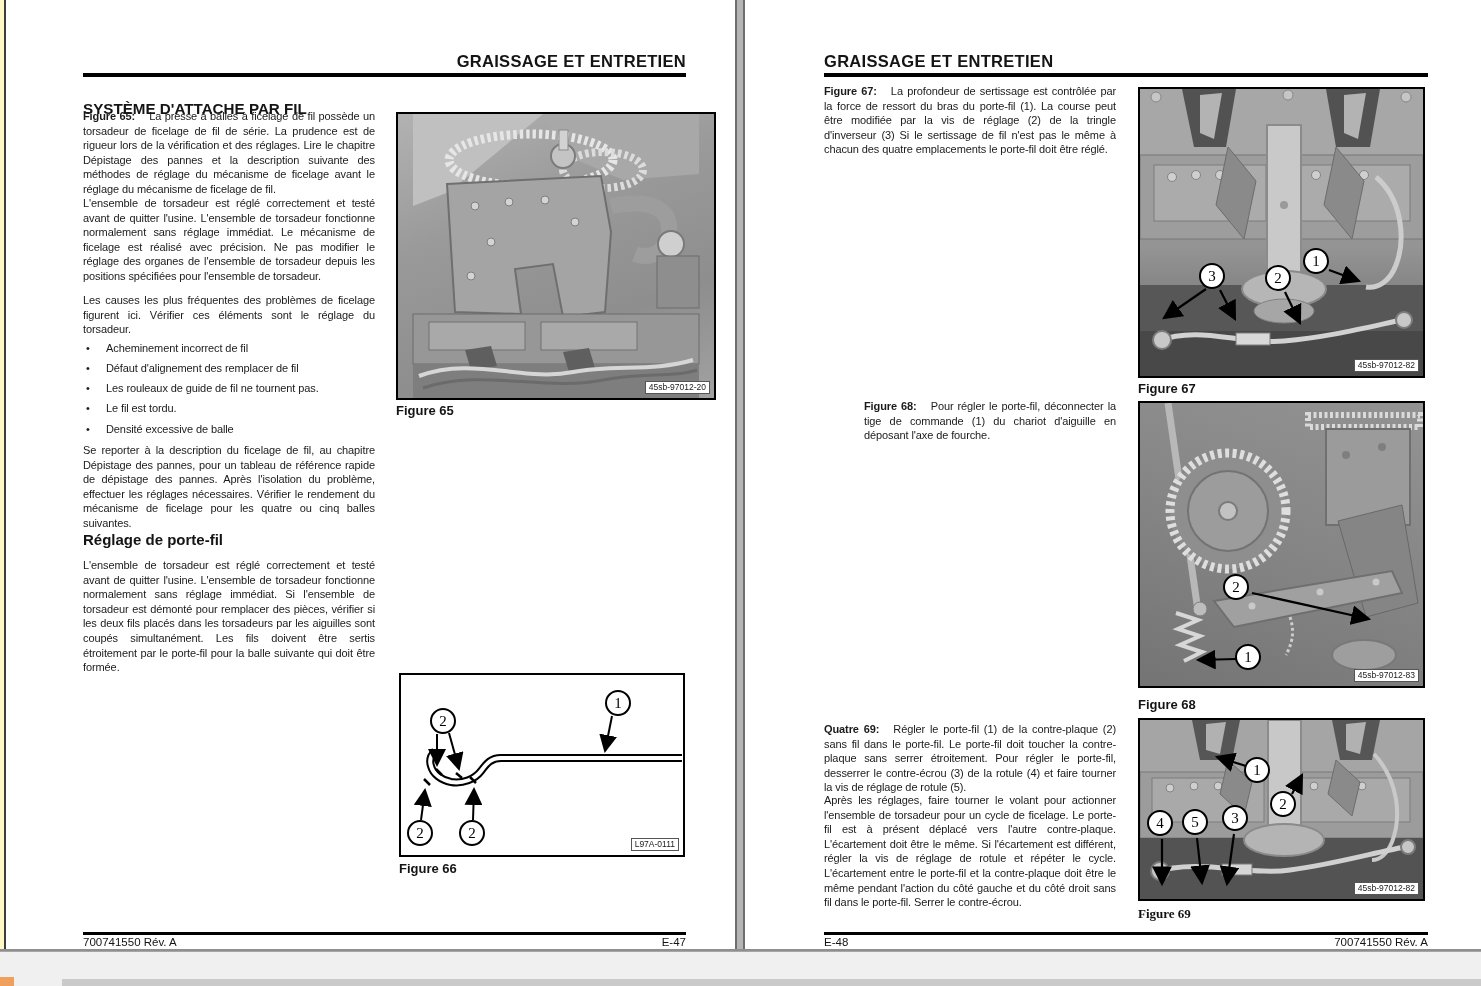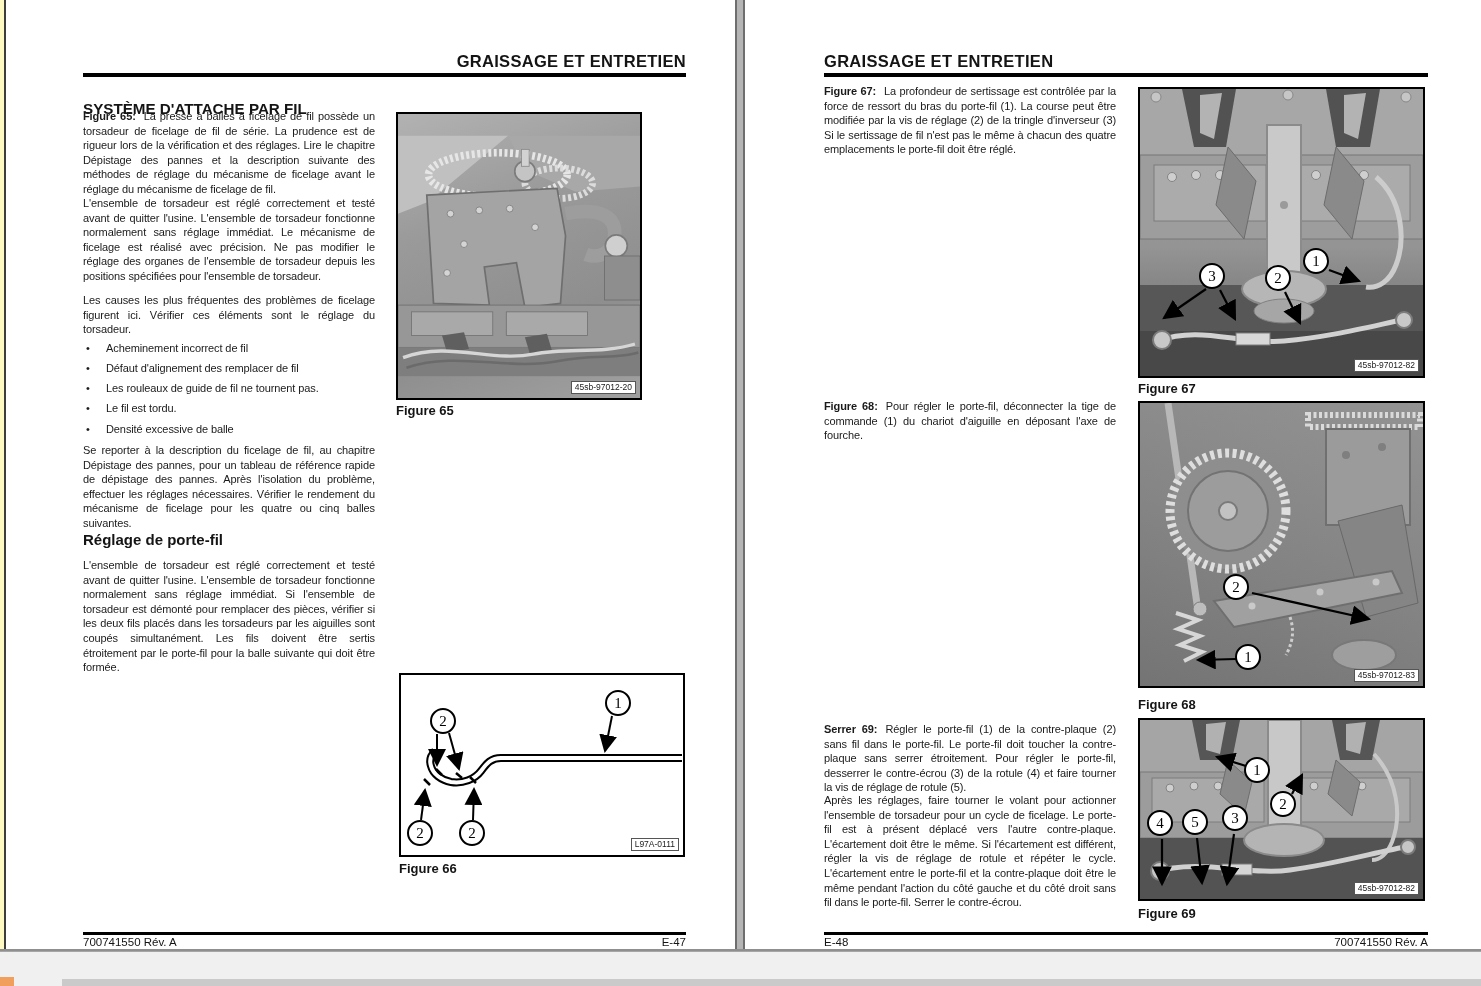--- a/index.html
+++ b/index.html
@@ -18,21 +18,21 @@
   .page { top:0; height:949px; background:#ffffff; }
   .page-left  { left:6px;  width:729px; }
   .page-right { left:745px; width:736px; }
 
   
   .doc-header { top:52px; font-size:16.5px; font-weight:bold; letter-spacing:.3px; white-space:nowrap; }
   .doc-rule   { top:73px; height:4px; background:#000; }
   .col { width:292px; }
   .para, .bullet-row { font-size:11px; line-height:14.6px; letter-spacing:-0.1px;
           text-align:justify; color:#1a1a1a; }
-  .flabel { font-weight:bold; padding-right:8px; }
+  .flabel { font-weight:bold; padding-right:14px; }
   .sec-title { font-size:15.2px; font-weight:bold; white-space:nowrap; }
   .sub-title { font-size:15px; font-weight:bold; }
   .bullet-row { position:absolute; left:0; right:0; padding-left:23px; text-align:left; }
   .bdot { position:absolute; left:3px; top:0; }
   .blk { position:absolute; left:0; right:0; }
 
   
   .fig { border:2px solid #000; overflow:hidden; }
   .photo65 { background:linear-gradient(160deg,#b2b2b2 0%,#9a9a9a 35%,#8e8e8e 70%,#a1a1a1 100%); }
   .photo67 { background:linear-gradient(180deg,#9c9c9c 0%,#949494 55%,#7a7a7a 80%,#696969 100%); }
@@ -88,21 +88,21 @@
       </div>
       <div class="bullet-row" style="top:340px;">
         <span class="bdot">•</span><span>Densité excessive de balle</span>
       </div>
 
       <div class="blk para" style="top:361px;">Se reporter à la description du ficelage de fil, au chapitre Dépistage des pannes, pour un tableau de référence rapide de dépistage des pannes. Après l'isolation du problème, effectuer les réglages nécessaires. Vérifier le rendement du mécanisme de ficelage pour les quatre ou cinq balles suivantes.</div>
       <div class="blk sub-title" style="top:449px;">Réglage de porte-fil</div>
       <div class="blk para" style="top:476px;">L'ensemble de torsadeur est réglé correctement et testé avant de quitter l'usine. L'ensemble de torsadeur fonctionne normalement sans réglage immédiat. Si l'ensemble de torsadeur est démonté pour remplacer des pièces, vérifier si les deux fils placés dans les torsadeurs par les aiguilles sont coupés simultanément. Les fils doivent être sertis étroitement par le porte-fil pour la balle suivante qui doit être formée.</div>
     </div>
 
-    <div class="abs fig photo65" style="left:390px; top:112px; width:246px; height:288px;text-align:right;">
+    <div class="abs fig photo65" style="left:390px; top:112px; width:320px; height:288px;text-align:right;">
       <svg class="art" viewBox="0 0 286 284">
         <polygon points="0,0 130,0 36,78 0,92" fill="#c0c0c0"></polygon>
         <polygon points="130,0 286,0 286,60 210,66 150,40" fill="#a8a8a8"></polygon>
         <ellipse cx="118" cy="46" rx="82" ry="26" fill="none" stroke="#e6e6e6" stroke-width="9" stroke-dasharray="3.5 3"></ellipse>
         <ellipse cx="190" cy="56" rx="40" ry="18" fill="none" stroke="#dcdcdc" stroke-width="8" stroke-dasharray="3.5 3"></ellipse>
         <circle cx="150" cy="42" r="12" fill="#c4c4c4" stroke="#7c7c7c" stroke-width="2"></circle>
         <rect x="146" y="16" width="9" height="20" fill="#d2d2d2" stroke="#8a8a8a"></rect>
         <path d="M198,92 C240,84 258,96 256,118 C254,138 238,146 222,140" fill="none" stroke="#9d9d9d" stroke-width="16"></path>
         <circle cx="258" cy="130" r="13" fill="#cfcfcf" stroke="#7a7a7a" stroke-width="2"></circle>
         <rect x="244" y="142" width="42" height="52" fill="#8e8e8e" stroke="#6d6d6d"></rect>
@@ -161,25 +161,25 @@
   </div>
 
   <div class="abs page page-right">
     <div class="abs doc-header" style="left:79px; top:52px;">GRAISSAGE ET ENTRETIEN</div>
     <div class="abs doc-rule" style="left:79px; width:604px;"></div>
 
     <div class="abs col" style="left:79px; top:84px; height:840px;">
       <div class="blk para" style="top:0;">
         <span class="flabel">Figure 67:</span><span>La profondeur de sertissage est contrôlée par la force de ressort du bras du porte-fil (1). La course peut être modifiée par la vis de réglage (2) de la tringle d'inverseur (3) Si le sertissage de fil n'est pas le même à chacun des quatre emplacements le porte-fil doit être réglé.</span>
       </div>
-      <div class="blk para" style="top:315px;">
+      <div class="blk para" style="top:315px;margin-left:40px;">
         <span class="flabel">Figure 68:</span><span>Pour régler le porte-fil, déconnecter la tige de commande (1) du chariot d'aiguille en déposant l'axe de fourche.</span>
       </div>
       <div class="blk para" style="top:638px;">
-        <span class="flabel">Serrer 69:</span><span>Régler le porte-fil (1) de la contre-plaque (2) sans fil dans le porte-fil. Le porte-fil doit toucher la contre-plaque sans serrer étroitement. Pour régler le porte-fil, desserrer le contre-écrou (3) de la rotule (4) et faire tourner la vis de réglage de rotule (5).</span>
+        <span class="flabel">Quatre 69:</span><span>Régler le porte-fil (1) de la contre-plaque (2) sans fil dans le porte-fil. Le porte-fil doit toucher la contre-plaque sans serrer étroitement. Pour régler le porte-fil, desserrer le contre-écrou (3) de la rotule (4) et faire tourner la vis de réglage de rotule (5).</span>
       </div>
       <div class="blk para" style="top:709px;">Après les réglages, faire tourner le volant pour actionner l'ensemble de torsadeur pour un cycle de ficelage. Le porte-fil est à présent déplacé vers l'autre contre-plaque. L'écartement doit être le même. Si l'écartement est différent, régler la vis de réglage de rotule et répéter le cycle. L'écartement entre le porte-fil et la contre-plaque doit être le même pendant l'action du côté gauche et du côté droit sans fil dans le porte-fil. Serrer le contre-écrou.</div>
     </div>
 
     <div class="abs fig photo67" style="left:393px; top:87px; width:287px; height:291px;">
       <svg class="art" viewBox="0 0 283 287">
         <rect width="283" height="66" fill="#a7a7a7"></rect>
         <polygon points="42,0 96,0 86,58 54,58" fill="#525252"></polygon>
         <polygon points="186,0 240,0 230,58 196,58" fill="#525252"></polygon>
         <polygon points="60,6 82,4 74,50 60,44" fill="#b3b3b3"></polygon>
@@ -302,21 +302,21 @@
         <line x1="22" y1="119" x2="22" y2="164" stroke="#000" stroke-width="2.2" marker-end="url(#m69)"></line>
         <line x1="57" y1="118" x2="62" y2="163" stroke="#000" stroke-width="2.2" marker-end="url(#m69)"></line>
       </svg>
       <div class="callout" style="left:104px; top:37px;">1</div>
       <div class="callout" style="left:130px; top:71px;">2</div>
       <div class="callout" style="left:82px;  top:85px;">3</div>
       <div class="callout" style="left:7px;   top:90px;">4</div>
       <div class="callout" style="left:42px;  top:89px;">5</div>
       <span class="fig-tag">45sb-97012-82</span>
     </div>
-    <div class="abs fig-caption" style="left:393px; top:906px;">Figure 69</div>
+    <div class="abs fig-caption" style="left:393px; top:906px;font-family:Liberation Serif, serif;">Figure 69</div>
 
     <div class="abs footer-rule" style="left:79px; width:604px;"></div>
     <div class="abs footer-row" style="left:79px; width:604px;gap:32px;">
       <span>E-48</span>
       <span>700741550 Rév. A</span>
     </div>
   </div>
 
   <div class="abs edge-line"></div>
   <div class="abs gutter"></div>

